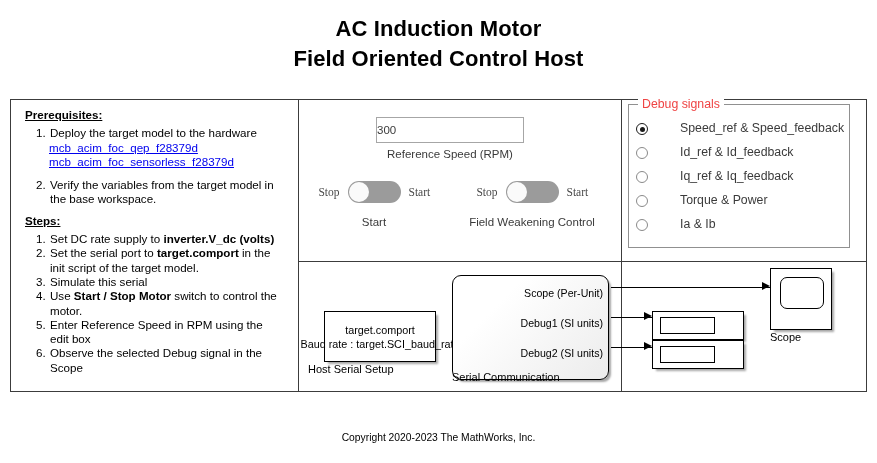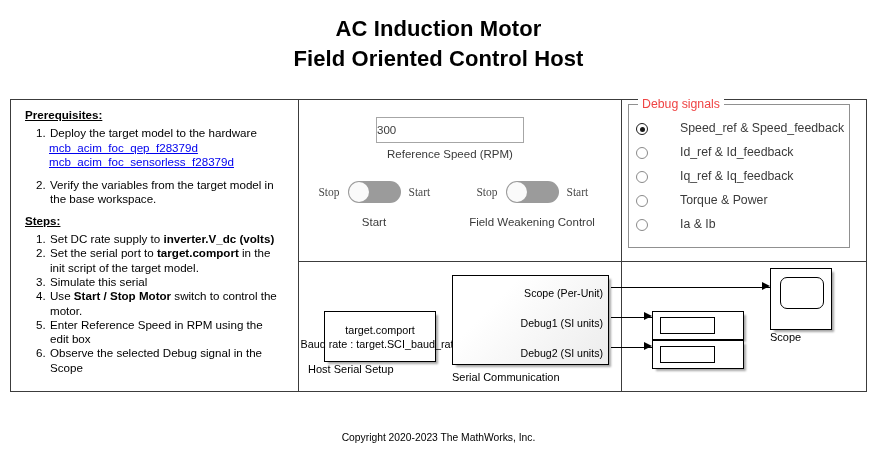--- a/index.html
+++ b/index.html
@@ -222,22 +222,23 @@
     font-size: 10.8px;
     line-height: 14px;
     color: #000000;
     overflow: hidden;
     white-space: nowrap;
   }
   #host-serial-caption { left: 308px; top: 363px; width: 144px; }
 
   #serial-comm {
     left: 452px; top: 275px;
-    width: 157px; height: 90px;
+    width: 157px; height: 105px;
     background: linear-gradient(135deg, #ffffff 0%, #ffffff 28%, #ececec 100%);
+    border-radius: 9px;
   }
   #serial-comm-caption { left: 452px; top: 371px; width: 157px; }
   .port-label {
     position: absolute;
     right: 5px;
     font-size: 10.6px;
     color: #000000;
     white-space: nowrap;
   }
   #port-scope  { top: 11px; }

